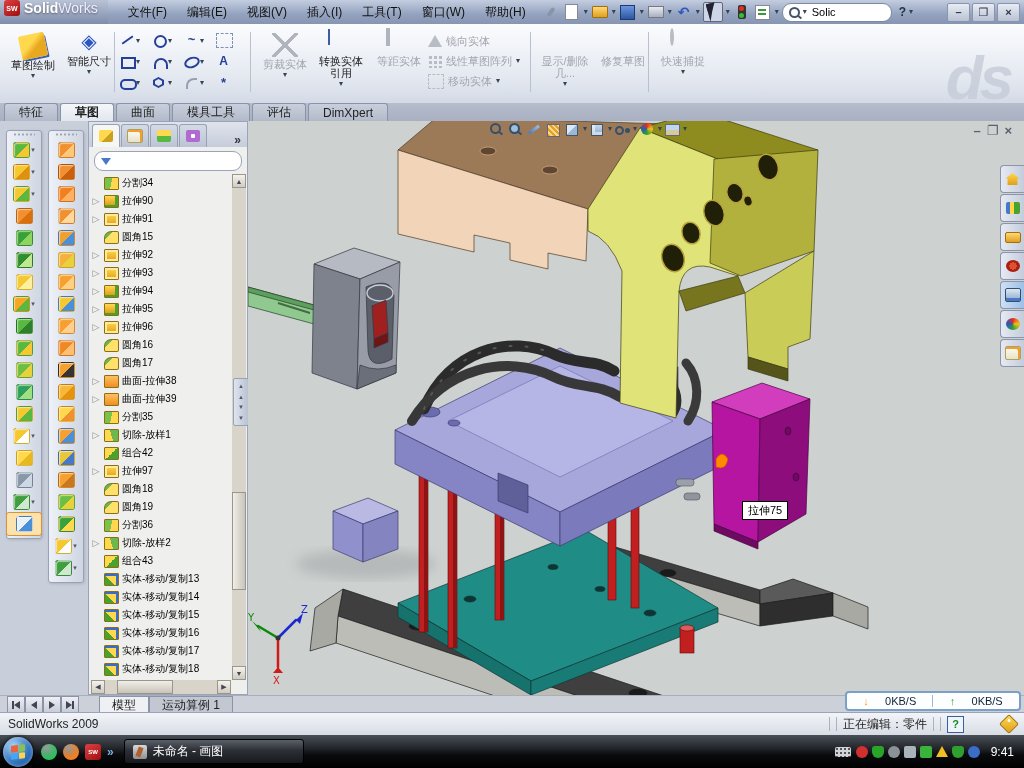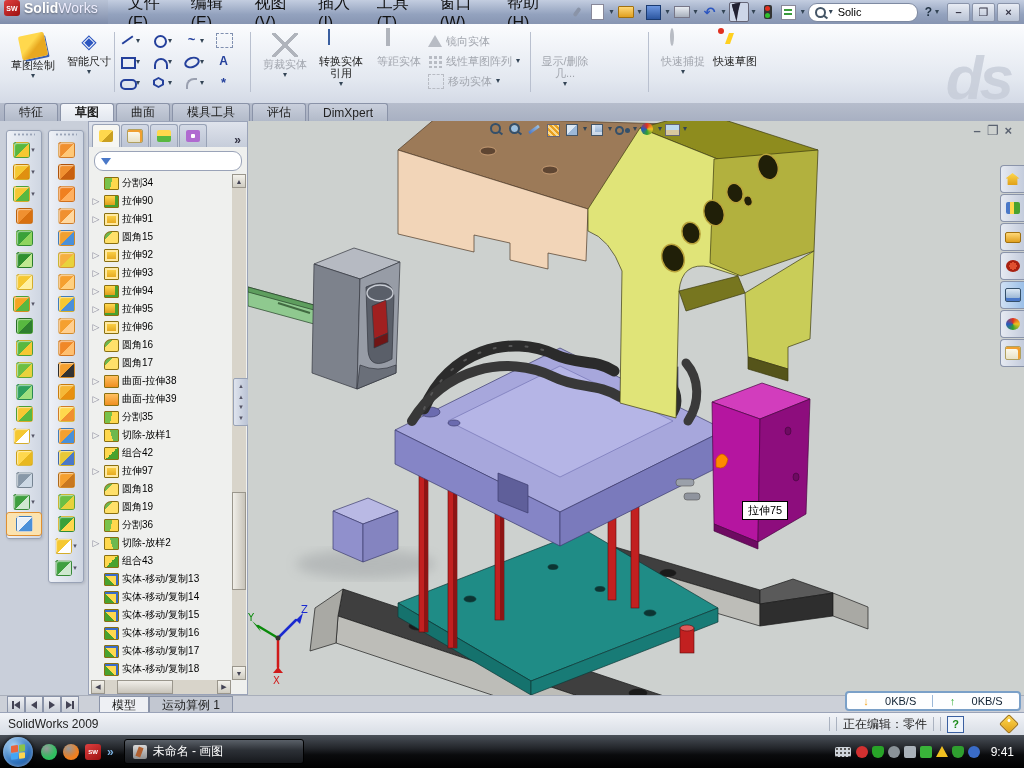--- a/index.html
+++ b/index.html
@@ -11,21 +11,21 @@
   
   #titlebar{left:0;top:0;width:1024px;height:24px;
     background:linear-gradient(#c3cde0,#93a2be 60%,#8795b2);display:flex;align-items:center;}
   #brand{display:flex;gap:4px;padding:0 10px 0 4px;height:100%;
     background:linear-gradient(#b9c3d6,#7f8dab);}
   .swcube{width:16px;height:16px;border-radius:3px;background:linear-gradient(145deg,#e04040,#9c1010);
     color:#fff;font-size:7px;font-weight:bold;display:flex;align-items:center;justify-content:center;}
   #brand b{color:#fff;font-size:14px;text-shadow:0 1px 2px #0006;}
   #brand b span{font-weight:normal;color:#eef;}
   #menubar{display:flex;height:100%;align-items:center;margin-left:10px;}
-  .menu-item{padding:0 10px;color:#111;font-size:16px;height:100%;display:flex;align-items:center;cursor:default;}
+  .menu-item{padding:0 10px;color:#111;font-size:12px;height:100%;display:flex;align-items:center;cursor:default;}
   #quickbar{display:flex;align-items:center;gap:3px;margin-left:6px;flex:1;}
   .qi{width:18px;height:18px;position:relative;border-radius:2px;display:flex;align-items:center;justify-content:center;}
   .qi.sel{border:1px solid #667;background:#cdd6e8;}
   .dd{color:#345;font-size:8px;line-height:8px;}
   .qi-new{width:11px;height:14px;background:#fff;border:1px solid #889;}
   .qi-open{width:14px;height:10px;background:linear-gradient(#ffd878,#e0a020);border:1px solid #a07010;border-radius:1px;}
   .qi-save{width:13px;height:13px;background:linear-gradient(#6c96e0,#2c56a0);border:1px solid #1a3a70;}
   .qi-print{width:14px;height:10px;background:linear-gradient(#e8ecf2,#a8b0bc);border:1px solid #778;}
   .qi-undo{color:#2c56c0;font-weight:bold;font-size:14px;}
   .qi-cursor{width:0;height:0;border-left:5px solid #223;border-right:4px solid transparent;border-bottom:11px solid transparent;border-top:7px solid #223;transform:rotate(-15deg);}
@@ -374,29 +374,29 @@
         <span class="rlab2">移动实体</span>
         <span class="dd">▾</span>
       </div>
     </div>
     <div class="rsep" style="left:530px"></div>
     <div class="rb gray" style="left:536px">
       <span class="ric"><span class="mini mi-disp" style="width:20px;height:16px;margin-top:4px"></span></span>
       <span class="rlab">显示/删除几...</span>
       <span class="dd">▾</span>
     </div>
+    <div class="rb gray" style="left:594px">
+      <span class="ric"><span class="mini mi-repair" style="width:18px;height:16px;margin-top:4px"></span></span>
+      <span class="rlab">修复草图</span>
+    </div>
     <div class="rsep" style="left:648px"></div>
     <div class="rb gray" style="left:654px">
       <span class="ric"><span class="mini mi-snap" style="margin:5px auto 0"></span></span>
       <span class="rlab">快速捕捉</span>
       <span class="dd">▾</span>
-    </div>
-    <div class="rb" style="left:706px">
-      <span class="ric"><span class="ic-rapid"></span></span>
-      <span class="rlab">快速草图</span>
     </div>
     <div id="watermark">ds</div>
   </div>
 
   <div id="tabstrip" class="abs">
       <div class="rtab">特征</div>
       <div class="rtab active">草图</div>
       <div class="rtab">曲面</div>
       <div class="rtab">模具工具</div>
       <div class="rtab">评估</div>

